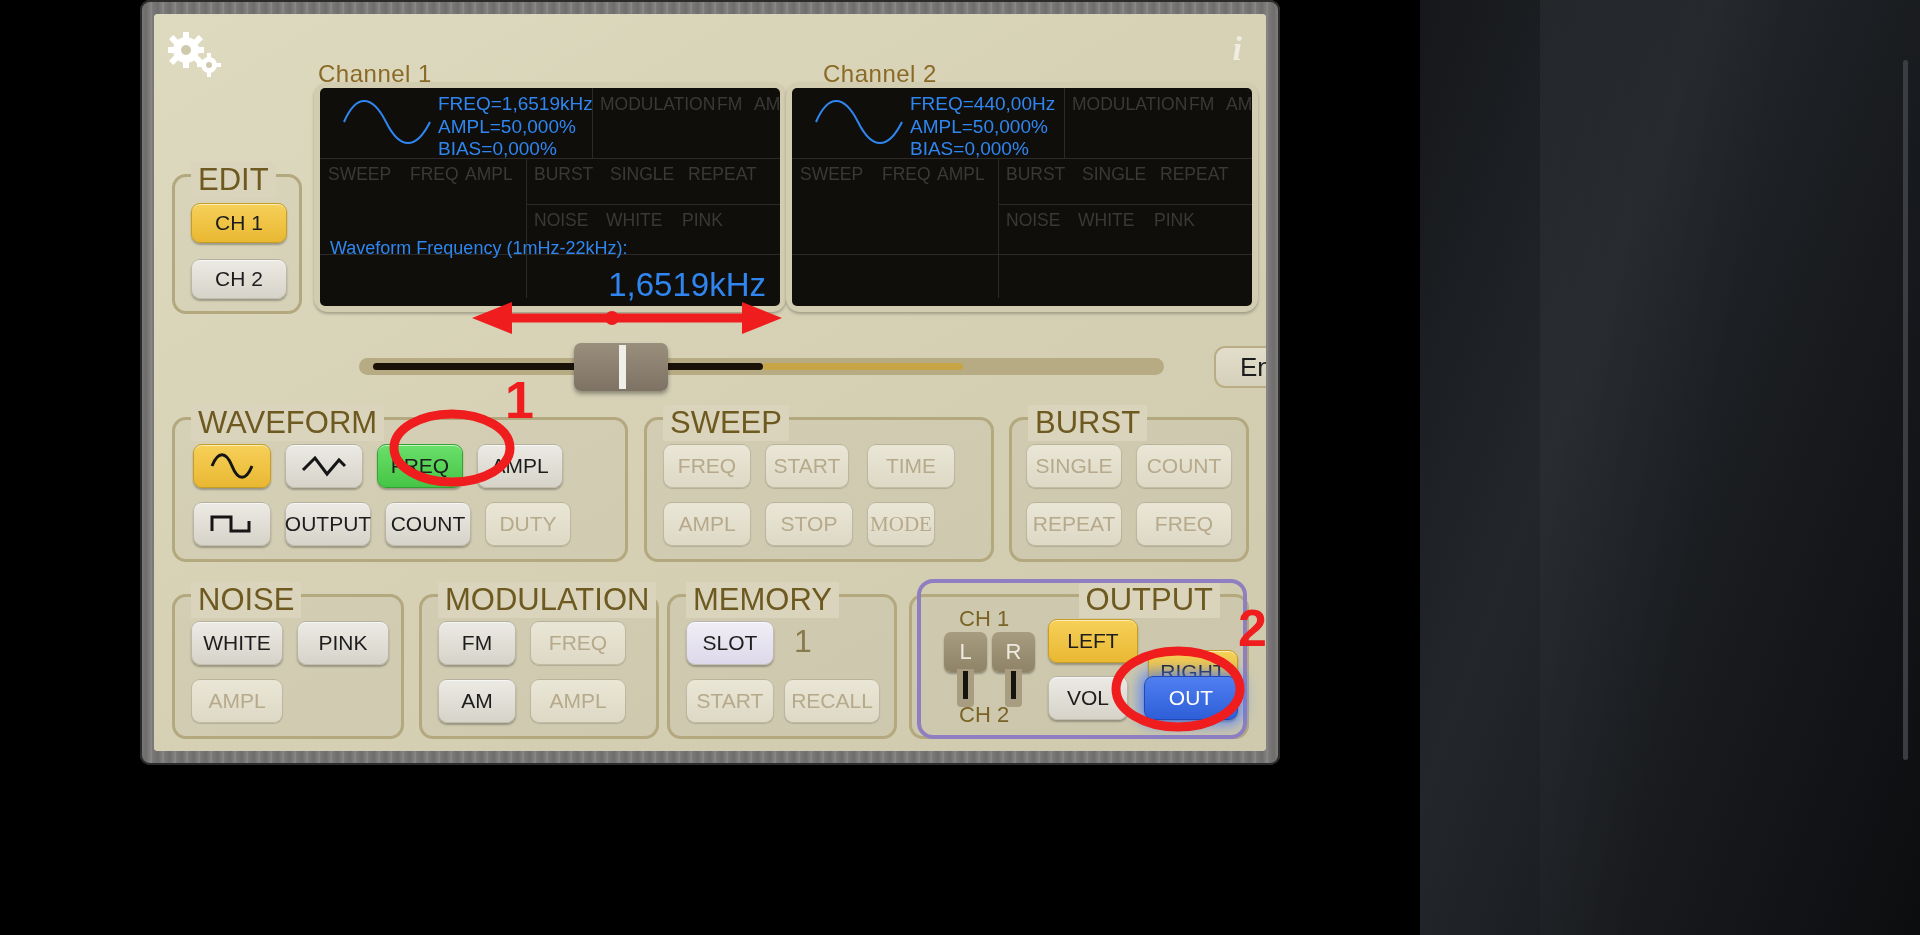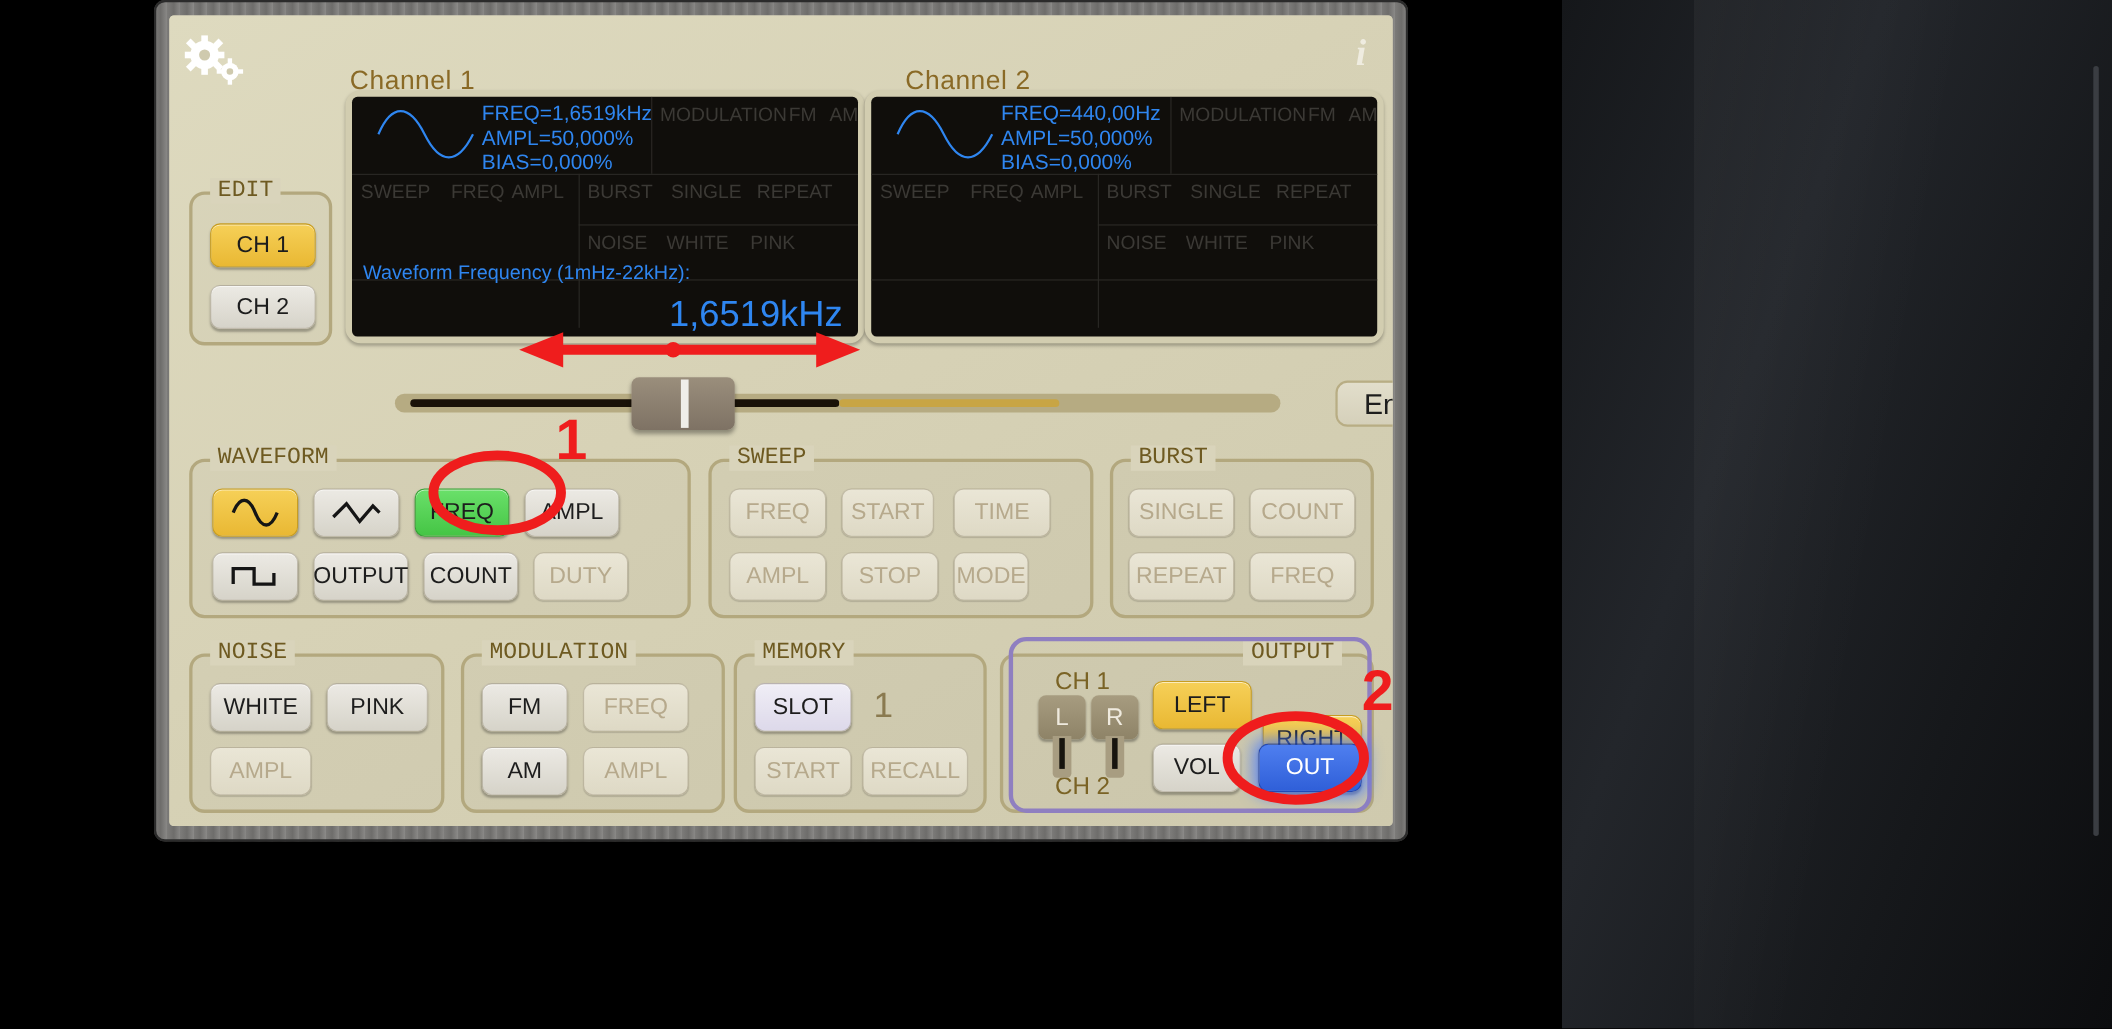--- a/index.html
+++ b/index.html
@@ -73,22 +73,22 @@
 
   .freqprompt { position:absolute; left:10px; bottom:47px; color:#2f86f0; font-size:18px; white-space:nowrap; }
   .bigval { position:absolute; right:14px; bottom:2px; color:#2f86f0; font-size:33px; white-space:nowrap;}
 
   
   .group {
     position:absolute; border:3px solid #b3a87e; border-radius:14px;
     background: rgba(0,0,0,0.015);
   }
   .group-title {
-    position:absolute; font-size:21px; color:#6e5a21; background:#d9d4bb;
-    padding:0 7px; top:-15px; left:16px; white-space:nowrap;font-family:Liberation Mono, monospace;
+    position:absolute; font-size:31px; color:#6e5a21; background:#d9d4bb;
+    padding:0 7px; top:-15px; left:16px; white-space:nowrap;
   }
 
   .btn {
     position:absolute; border-radius:9px; display:flex; align-items:center; justify-content:center;
     font-size:21px; color:#1d1d1d; user-select:none;
     background: linear-gradient(180deg,#eceae4,#d6d3c9);
     box-shadow: 0 2px 2px rgba(0,0,0,.28), inset 0 1px 0 rgba(255,255,255,.6);
     border:1px solid rgba(120,110,80,.35);
   }
   .btn.yellow { background: linear-gradient(180deg,#f6d058,#e9b833); border-color:#c79d22;}
@@ -285,21 +285,21 @@
       <div class="btn disabled" style="left:310px; top:82px; width:86px; height:44px;">DUTY</div>
     </div>
 
     <div class="group" style="left:490px; top:403px; width:350px; height:145px;">
       <div class="group-title">SWEEP</div>
       <div class="btn disabled" style="left:16px; top:24px; width:88px; height:44px;">FREQ</div>
       <div class="btn disabled" style="left:118px; top:24px; width:84px; height:44px;">START</div>
       <div class="btn disabled" style="left:220px; top:24px; width:88px; height:44px;">TIME</div>
       <div class="btn disabled" style="left:16px; top:82px; width:88px; height:44px;">AMPL</div>
       <div class="btn disabled" style="left:118px; top:82px; width:88px; height:44px;">STOP</div>
-      <div class="btn disabled" style="left:220px; top:82px; width:68px; height:44px;">MODE</div>
+      <div class="btn disabled" style="left:220px; top:82px; width:68px; height:44px;font-family:Liberation Serif, serif;">MODE</div>
     </div>
 
     <div class="group" style="left:855px; top:403px; width:240px; height:145px;">
       <div class="group-title">BURST</div>
       <div class="btn disabled" style="left:14px; top:24px; width:96px; height:44px;">SINGLE</div>
       <div class="btn disabled" style="left:124px; top:24px; width:96px; height:44px;">COUNT</div>
       <div class="btn disabled" style="left:14px; top:82px; width:96px; height:44px;">REPEAT</div>
       <div class="btn disabled" style="left:124px; top:82px; width:96px; height:44px;">FREQ</div>
     </div>
 

